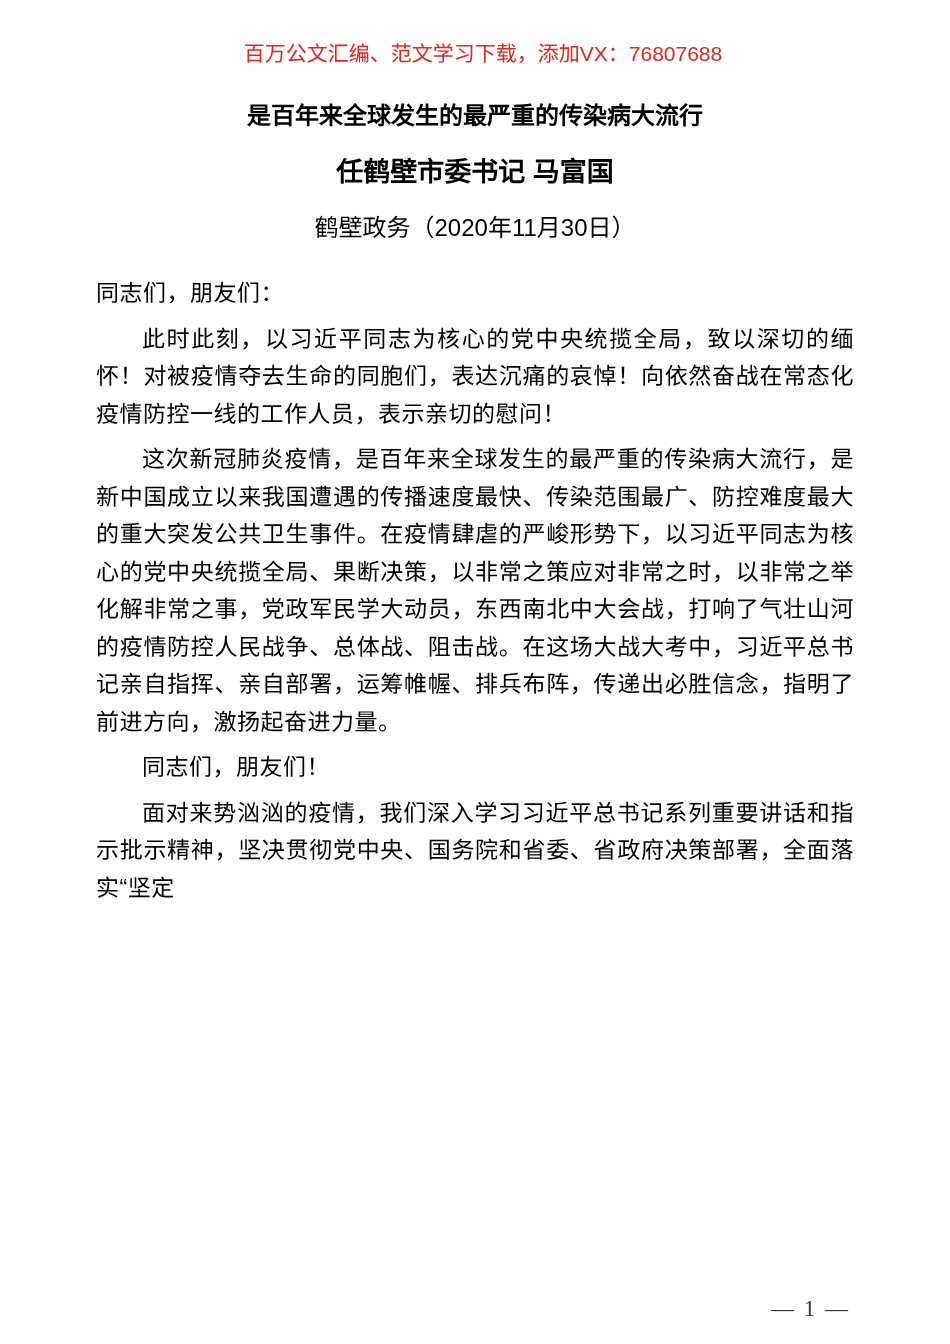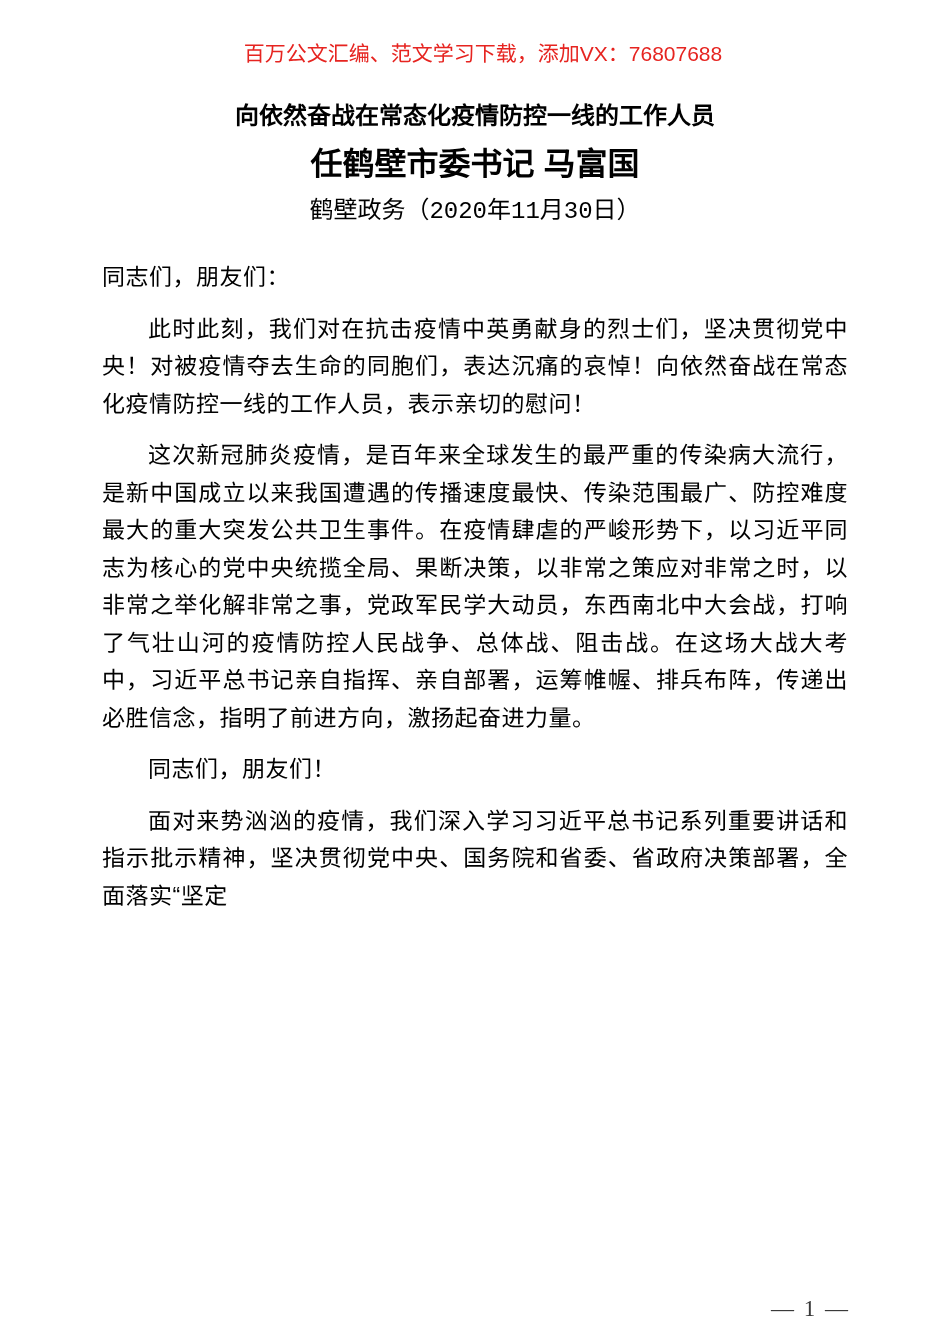--- a/index.html
+++ b/index.html
@@ -28,41 +28,40 @@
   .title-block {
     text-align: center;
   }
   .doc-title {
     margin: 30px 0 0 0;
     font-size: 24px;
     line-height: 40px;
     font-weight: 700;
   }
   .doc-author {
-    margin: 8px;
-    font-size: 32px;
+    margin: 16px;
+    font-size: 27px;
     line-height: 40px;
     font-weight: 700;
   }
   .doc-source {
     margin: 0;
     font-size: 24px;
     line-height: 40px;
     font-weight: 400;
-    font-family: Liberation Mono, monospace;
   }
   .doc-body {
     margin: 27px 88px 0 88px;
     font-size: 23px;
     line-height: 37.5px;
     text-align: justify;
     letter-spacing: 0.5px;
   }
   .doc-body p {
-    margin: 14px;
+    margin: 8px;
     padding: 0;
   }
   .doc-body p.indent {
     text-indent: 2em;
   }
   .page-number {
     position: absolute;
     right: 100px;
     bottom: 22px;
     font-family: "Liberation Serif", "DejaVu Serif", serif;
@@ -72,28 +71,28 @@
   }
 </style>
 </head>
 <body>
 
 <div class="page">
 
   <div class="vendor-notice">百万公文汇编、范文学习下载，添加VX：76807688</div>
 
   <div class="title-block">
-    <h1 class="doc-title">向依然奋战在常态化疫情防控一线的工作人员</h1>
+    <h1 class="doc-title">是百年来全球发生的最严重的传染病大流行</h1>
     <div class="doc-author">任鹤壁市委书记 马富国</div>
     <div class="doc-source">鹤壁政务（2020年11月30日）</div>
   </div>
 
   <div class="doc-body">
     <p class="no-indent">同志们，朋友们：</p>
-    <p class="indent">此时此刻，我们对在抗击疫情中英勇献身的烈士们，坚决贯彻党中央！对被疫情夺去生命的同胞们，表达沉痛的哀悼！向依然奋战在常态化疫情防控一线的工作人员，表示亲切的慰问！</p>
+    <p class="indent">此时此刻，以习近平同志为核心的党中央统揽全局，致以深切的缅怀！对被疫情夺去生命的同胞们，表达沉痛的哀悼！向依然奋战在常态化疫情防控一线的工作人员，表示亲切的慰问！</p>
     <p class="indent">这次新冠肺炎疫情，是百年来全球发生的最严重的传染病大流行，是新中国成立以来我国遭遇的传播速度最快、传染范围最广、防控难度最大的重大突发公共卫生事件。在疫情肆虐的严峻形势下，以习近平同志为核心的党中央统揽全局、果断决策，以非常之策应对非常之时，以非常之举化解非常之事，党政军民学大动员，东西南北中大会战，打响了气壮山河的疫情防控人民战争、总体战、阻击战。在这场大战大考中，习近平总书记亲自指挥、亲自部署，运筹帷幄、排兵布阵，传递出必胜信念，指明了前进方向，激扬起奋进力量。</p>
     <p class="indent">同志们，朋友们！</p>
     <p class="indent">面对来势汹汹的疫情，我们深入学习习近平总书记系列重要讲话和指示批示精神，坚决贯彻党中央、国务院和省委、省政府决策部署，全面落实“坚定</p>
   </div>
 
   <div class="page-number">— 1 —</div>
 
 </div>
 
 </body></html>

